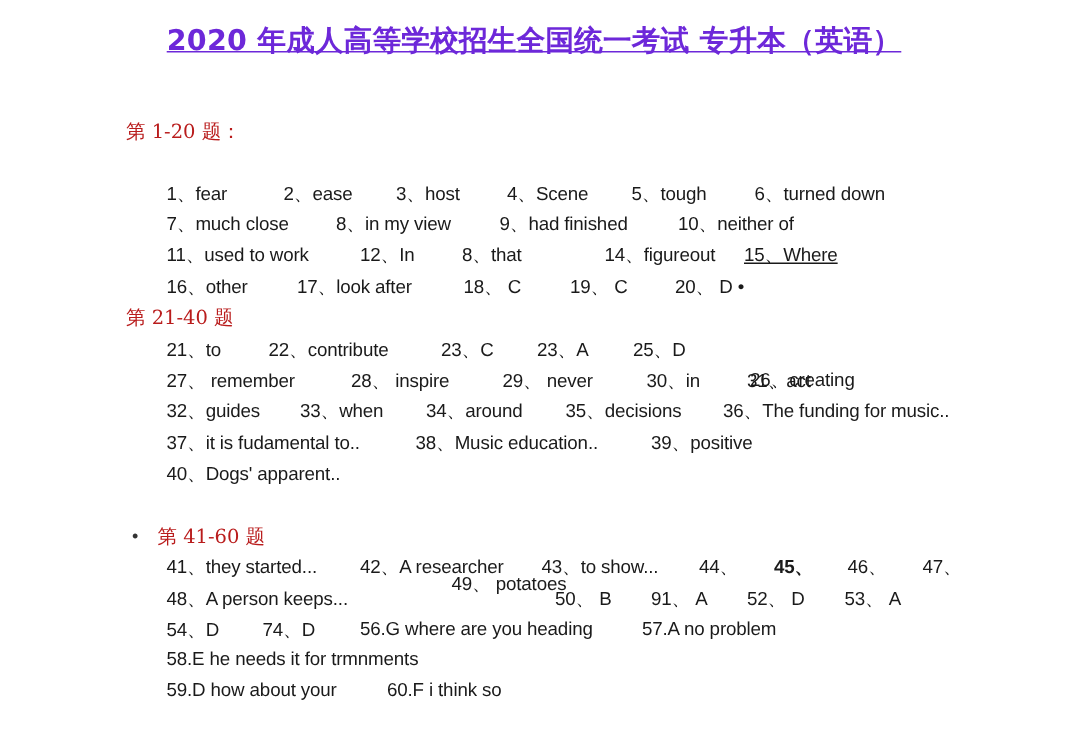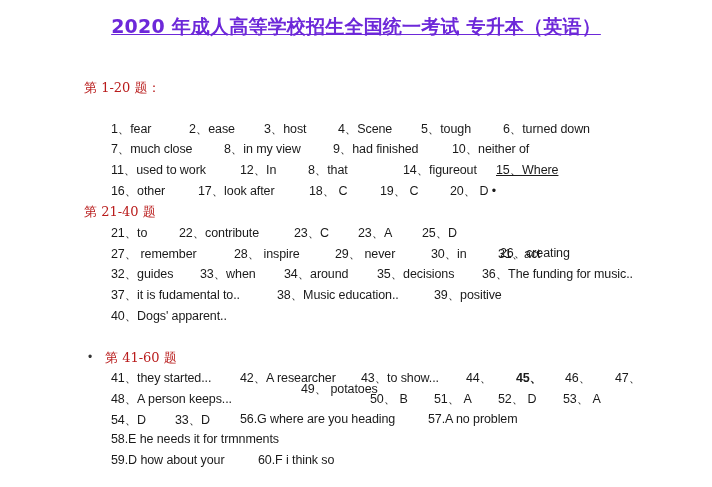--- a/index.html
+++ b/index.html
@@ -126,27 +126,27 @@
   <span class="item" style="left:361px; top:370px;">43、to show...</span>
   <span class="item" style="left:466px; top:370px;">44、</span>
   <span class="item" style="left:516px; top:370px;font-weight:bold;">45、</span>
   <span class="item" style="left:565px; top:370px;">46、</span>
   <span class="item" style="left:615px; top:370px;">47、</span>
 </div>
 <div>
   <span class="item" style="left:111px; top:391px;">48、A person keeps...</span>
   <span class="item" style="left:264px; top:381px;margin-left:37px;">49、 potatoes</span>
   <span class="item" style="left:370px; top:391px;">50、 B</span>
-  <span class="item" style="left:434px; top:391px;">51、 A</span>
+  <span class="item" style="left:434px; top:391px;">91、 A</span>
   <span class="item" style="left:498px; top:391px;">52、 D</span>
   <span class="item" style="left:563px; top:391px;">53、 A</span>
 </div>
 <div>
   <span class="item" style="left:111px; top:412px;">54、D</span>
-  <span class="item" style="left:175px; top:412px;">33、D</span>
+  <span class="item" style="left:175px; top:412px;">74、D</span>
   <span class="item" style="left:240px; top:412px;">56.G where are you heading</span>
   <span class="item" style="left:428px; top:412px;">57.A no problem</span>
 </div>
 <div>
   <span class="item" style="left:111px; top:432px;">58.E he needs it for trmnments</span>
 </div>
 <div>
   <span class="item" style="left:111px; top:453px;">59.D how about your</span>
   <span class="item" style="left:258px; top:453px;">60.F i think so</span>
 </div>

